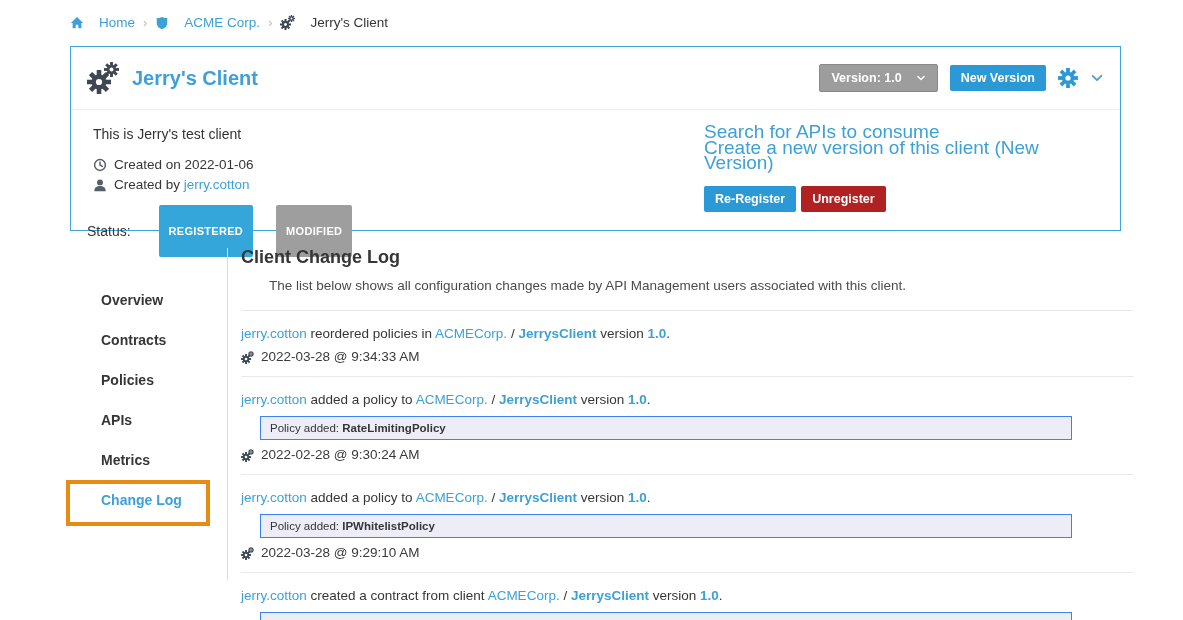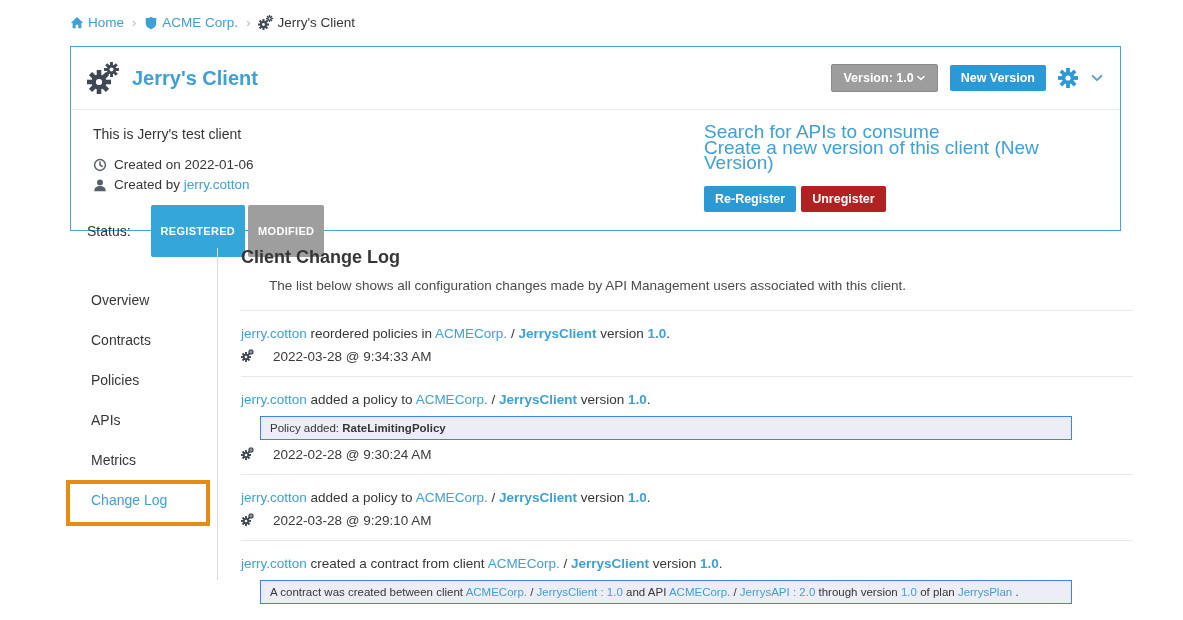--- a/index.html
+++ b/index.html
@@ -9,65 +9,65 @@
     --annotation_orange:#e78c12;
   }
   *{box-sizing:border-box;}
   html,body{margin:0;padding:0;}
   body{
     width:1183px;height:620px;position:relative;background:#ffffff;overflow:hidden;
     font-family:"Liberation Sans","DejaVu Sans",sans-serif;color:var(--text_dark);
   }
   
   .breadcrumb{position:absolute;left:70px;top:15px;display:flex;align-items:center;gap:8px;font-size:13.5px;}
-  .crumb{display:flex;align-items:center;gap:4px;text-decoration:none;cursor:pointer;}
+  .crumb{display:flex;align-items:center;gap:15px;text-decoration:none;cursor:pointer;}
   .crumb.link{color:var(--accent_link);}
   .crumb.current{color:var(--text_dark);cursor:default;}
   .crumb-sep{color:#b9b9b9;font-size:13px;}
   .icon{display:inline-flex;align-items:center;justify-content:center;line-height:0;}
   
   .card{position:absolute;left:70px;top:46px;width:1051px;height:185px;background:#fff;border:1px solid var(--card_border);}
   .card-header{display:flex;align-items:center;height:63px;padding:0 16px;border-bottom:1px solid #ededed;}
   .card-title{color:var(--accent_link);font-size:20px;font-weight:bold;margin-left:13px;}
   .spacer{flex:1;}
-  .btn{display:inline-flex;align-items:center;gap:2px;border:none;border-radius:2px;color:#fff;font-weight:bold;font-size:12.5px;padding:6px 11px;cursor:pointer;font-family:inherit;}
+  .btn{display:inline-flex;align-items:center;gap:14px;border:none;border-radius:2px;color:#fff;font-weight:bold;font-size:12.5px;padding:6px 11px;cursor:pointer;font-family:inherit;}
   .btn-version{background:var(--version_gray);border:1px solid #8a8a8a;}
   .btn-blue{background:var(--button_blue);}
   .btn-red{background:var(--button_red);}
   .hdr-action{margin-left:12px;cursor:pointer;}
   .card-body{display:flex;padding:12px 16px 0 16px;}
   .col-left{width:617px;}
   .desc{font-size:14px;color:#333;margin:4px 0 15px 6px;}
   .meta-row{display:flex;align-items:center;gap:7px;font-size:13.5px;color:var(--text_dark);margin:0 0 5px 6px;}
   .meta-link{color:var(--accent_link);cursor:pointer;}
-  .status-row{display:flex;align-items:center;gap:20px;margin-top:13px;font-size:14px;}
-  .badge{display:inline-block;padding:20px 10px;font-size:11px;font-weight:bold;color:#fff;border-radius:2px;letter-spacing:.3px;}
+  .status-row{display:flex;align-items:center;gap:8px;margin-top:13px;font-size:14px;}
+  .badge{display:inline-block;padding:20px 10px;font-size:11px;font-weight:bold;color:#fff;border-radius:2px;letter-spacing:.3px;margin-left:20px;}
   .badge.blue{background:var(--badge_blue);}
   .badge.gray{background:var(--badge_gray);}
   .col-right{flex:1;padding-top:2px;}
   .hlink{color:var(--accent_link);font-size:19px;line-height:15.5px;cursor:pointer;}
   .hbtns{margin-top:15px;display:flex;gap:5px;}
   
-  .sidebar{position:absolute;left:76px;top:248px;width:142px;height:332px;border-right:1px solid #dcdcdc;padding-top:32px;}
+  .sidebar{position:absolute;left:86px;top:248px;width:142px;height:332px;border-right:1px solid #dcdcdc;padding-top:32px;font-weight:bold;}
   .side-item{height:40px;display:flex;align-items:center;padding-left:15px;font-size:14px;color:var(--text_dark);cursor:pointer;}
   .side-item.active{color:var(--accent_link);}
   .annotation-box{position:absolute;left:66px;top:480px;width:144px;height:46px;border:4px solid var(--annotation_orange);pointer-events:none;}
   
   .main{position:absolute;left:241px;top:246px;width:892px;}
   .main-title{font-size:18px;line-height:22px;font-weight:bold;color:var(--text_dark);}
   .main-sub{margin-top:9px;font-size:13.5px;line-height:17px;color:var(--text_gray);margin-left:28px;}
   .rule{border-top:1px solid var(--divider);margin-top:16px;}
   .entry{padding-top:14px;}
   .eline{font-size:13.5px;line-height:17px;}
   .seg-plain{color:var(--text_dark);}
   .seg-link{color:var(--accent_link);cursor:pointer;}
   .seg-blink{color:var(--accent_link);font-weight:bold;cursor:pointer;}
   .seg-bold{color:var(--text_dark);font-weight:bold;}
   .detail{margin:8px 0 0 19px;width:812px;background:var(--detail_bg);border:1px solid #3b82f6;padding:4px 9px;font-size:11.5px;line-height:14px;white-space:nowrap;overflow:hidden;}
-  .etime{display:flex;align-items:flex-start;gap:19px;margin-top:7px;font-size:13.5px;color:#3a3a3a;}
+  .etime{display:flex;align-items:flex-end;gap:7px;margin-top:7px;font-size:13.5px;color:#3a3a3a;}
   .edivider{border-bottom:1px solid #e9e9e9;margin-top:12px;}
 </style>
 </head>
 <body>
 
 <div class="breadcrumb">
   <span class="crumb link">
     <span class="icon">
         <svg width="14" height="14" viewBox="0 0 16 16" fill="#3da0d6">
           <path d="M8 1 L15 8 H13 V14 H9.5 V10 H6.5 V14 H3 V8 H1 Z"></path>
@@ -335,20 +335,21 @@
                 </svg>
               </span>
             </span>
           </span>
           <span>2022-02-28 @ 9:30:24 AM</span>
         </div>
       </div>
       <div class="edivider"></div>
       <div class="entry">
         <div class="eline"><span class="seg-link">jerry.cotton</span><span class="seg-plain"> added a policy to </span><span class="seg-link">ACMECorp.</span><span class="seg-plain"> / </span><span class="seg-blink">JerrysClient</span><span class="seg-plain"> version </span><span class="seg-blink">1.0</span><span class="seg-plain">.</span></div>
+        <div class="detail"><span class="seg-plain">Policy added: </span><span class="seg-bold">IPWhitelistPolicy</span></div>
         <div class="etime">
           <span class="icon">
             <span style="position:relative;display:inline-block;width:13px;height:13px">
               <span style="position:absolute;left:0;bottom:0;line-height:0">
                 <svg width="10" height="10" viewBox="-10 -10 20 20" style="display:block">
                   <g fill="#3e4753">
                     <rect x="-1.9" y="-10" width="3.8" height="5.4" transform="rotate(0)"></rect>
                     <rect x="-1.9" y="-10" width="3.8" height="5.4" transform="rotate(45)"></rect>
                     <rect x="-1.9" y="-10" width="3.8" height="5.4" transform="rotate(90)"></rect>
                     <rect x="-1.9" y="-10" width="3.8" height="5.4" transform="rotate(135)"></rect>

